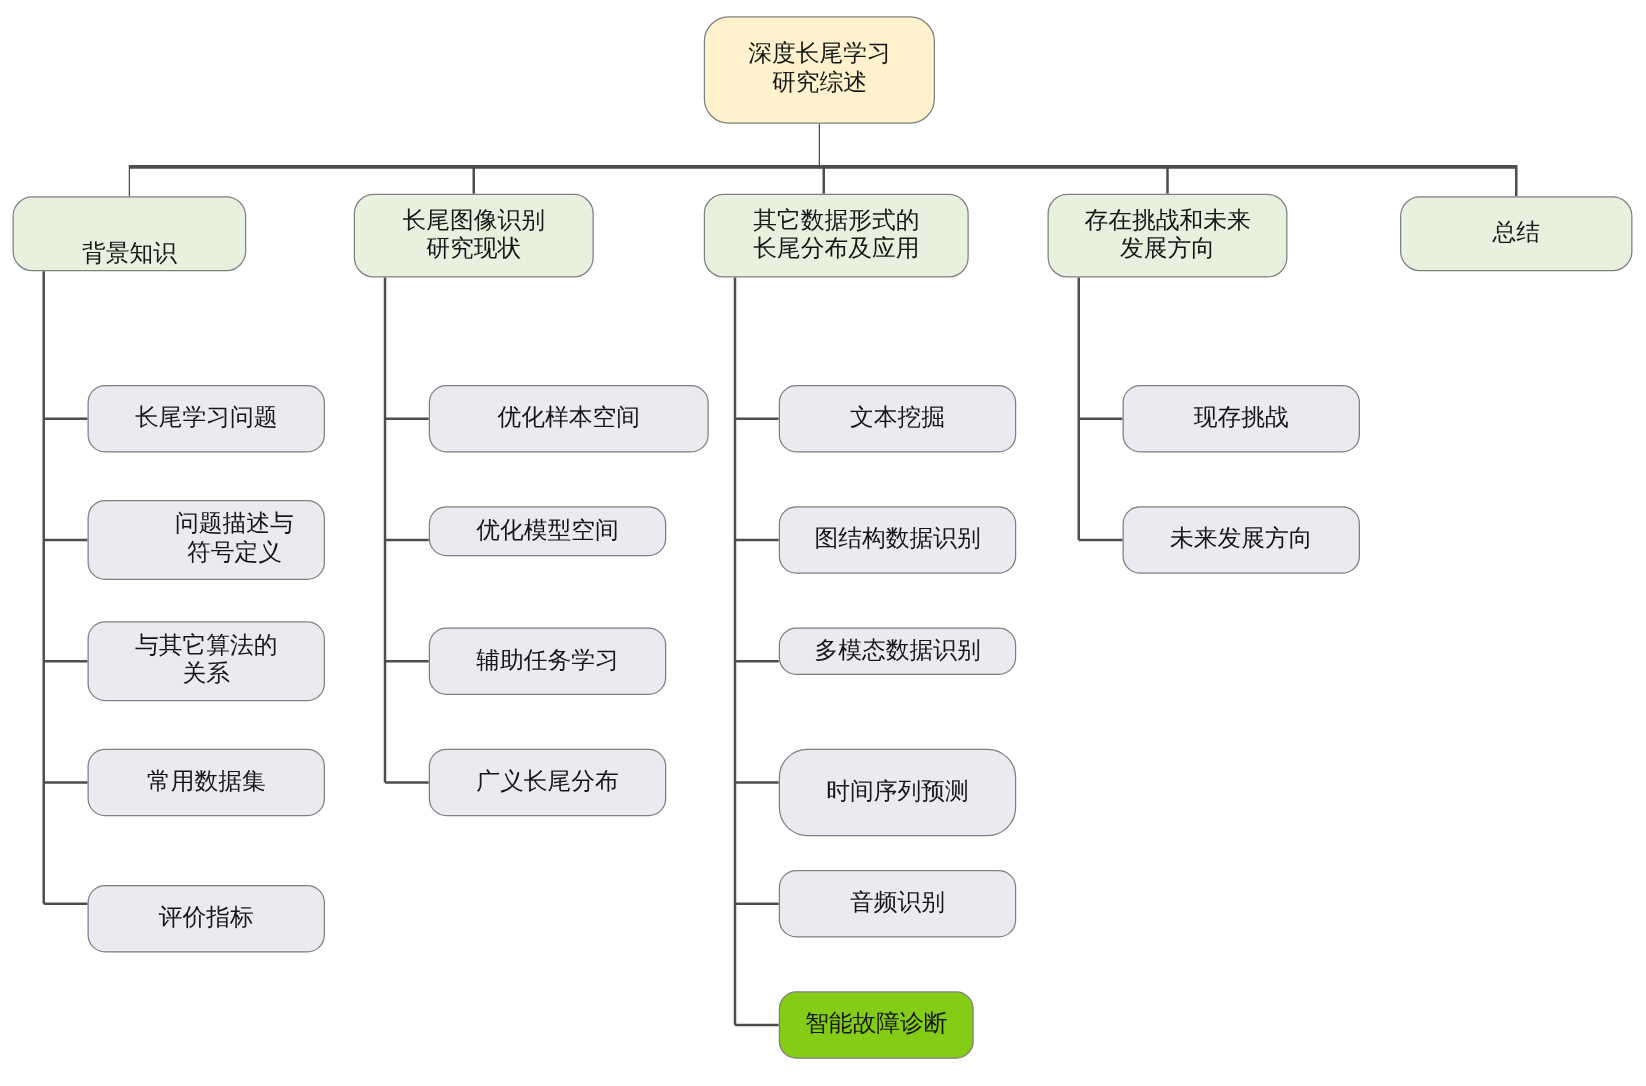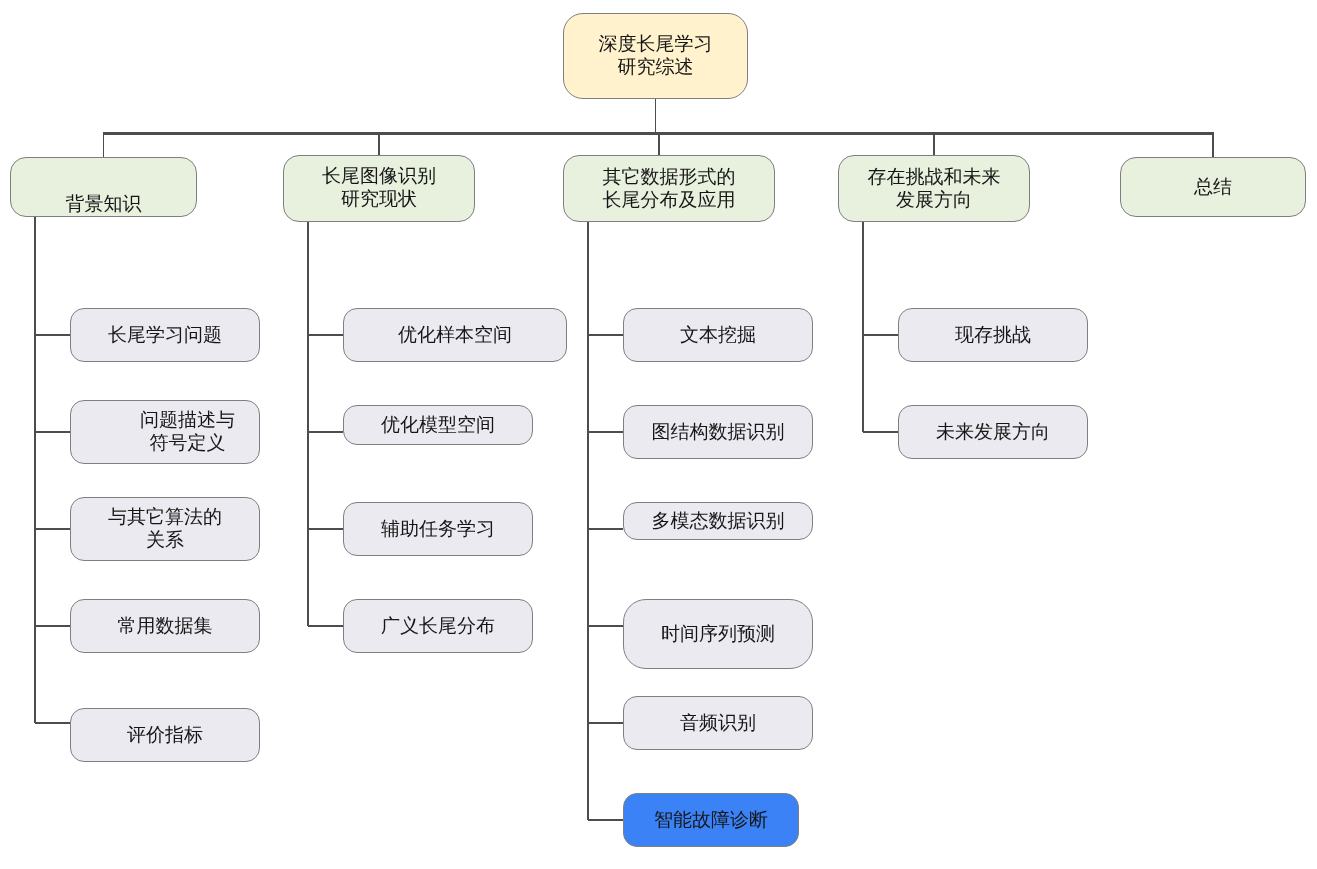--- a/index.html
+++ b/index.html
@@ -105,21 +105,21 @@
     </div>
     <div class="line" style="left: 588px; top: 625.25px; width: 35px; height: 1.5px; background: rgb(77, 77, 77);"></div>
     <div class="node" style="left: 623px; top: 599px; width: 190px; height: 70px; background: rgb(236, 234, 241); border-color: rgb(127, 127, 127); border-radius: 23px; color: rgb(22, 22, 22);">
       <span class="ln">时间序列预测</span>
     </div>
     <div class="line" style="left: 588px; top: 722.25px; width: 35px; height: 1.5px; background: rgb(77, 77, 77);"></div>
     <div class="node" style="left: 623px; top: 696px; width: 190px; height: 54px; background: rgb(236, 234, 241); border-color: rgb(127, 127, 127); border-radius: 14px; color: rgb(22, 22, 22);">
       <span class="ln">音频识别</span>
     </div>
     <div class="line" style="left: 588px; top: 819.25px; width: 35px; height: 1.5px; background: rgb(77, 77, 77);"></div>
-    <div class="node" style="left: 623px; top: 793px; width: 176px; height: 54px; background: #3b82f6; border-color: rgb(127, 127, 127); border-radius: 14px; color: rgb(22, 22, 22); align-items: center;">
+    <div class="node" style="left: 623px; top: 793px; width: 156px; height: 54px; background: #84cc16; border-color: rgb(127, 127, 127); border-radius: 14px; color: rgb(22, 22, 22); align-items: center;">
       <span class="ln">智能故障诊断</span>
     </div>
     <div class="line" style="left: 933.25px; top: 132px; width: 1.5px; height: 23px; background: rgb(77, 77, 77);"></div>
     <div class="node" style="left: 838px; top: 155px; width: 192px; height: 67px; background: rgb(232, 240, 222); border-color: rgb(127, 127, 127); border-radius: 16px; color: rgb(22, 22, 22);">
       <span class="ln">存在挑战和未来</span>
       <span class="ln">发展方向</span>
     </div>
     <div class="line" style="left: 862.25px; top: 222px; width: 1.5px; height: 210px; background: rgb(77, 77, 77);"></div>
     <div class="line" style="left: 863px; top: 334.25px; width: 35px; height: 1.5px; background: rgb(77, 77, 77);"></div>
     <div class="node" style="left: 898px; top: 308px; width: 190px; height: 54px; background: rgb(236, 234, 241); border-color: rgb(127, 127, 127); border-radius: 14px; color: rgb(22, 22, 22);">

